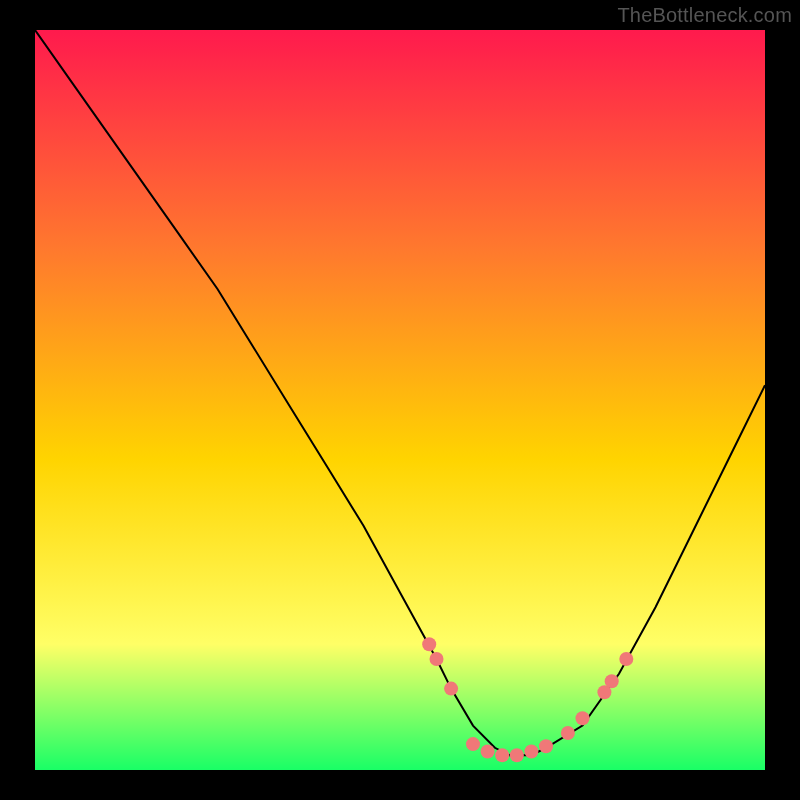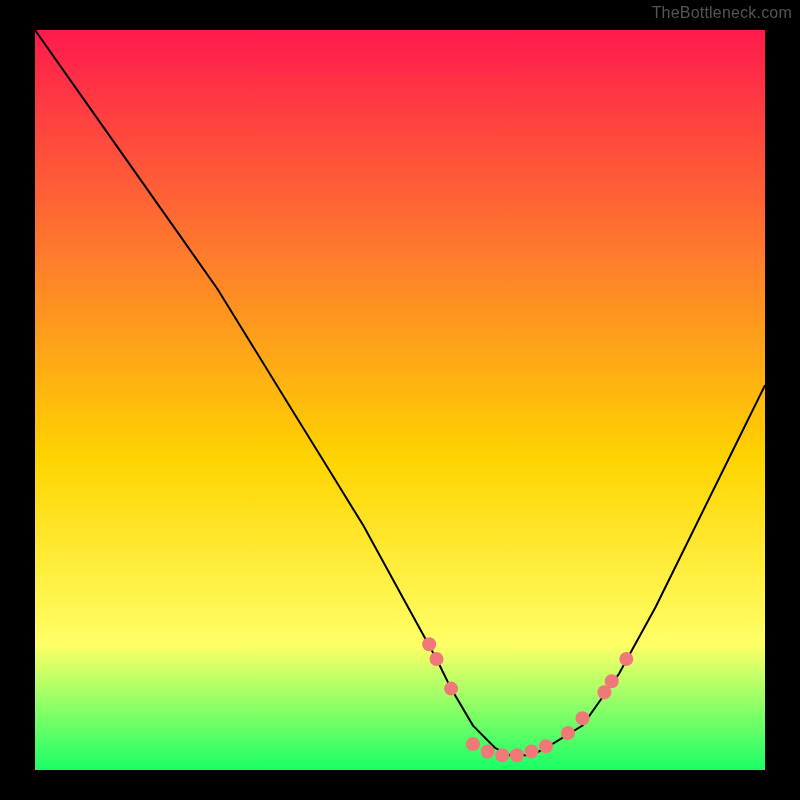--- a/index.html
+++ b/index.html
@@ -8,21 +8,21 @@
     position: relative;
     width: 800px;
     height: 800px;
     background: #000;
   }
   .watermark {
     position: absolute;
     top: 4px;
     right: 8px;
     font-family: Arial, Helvetica, sans-serif;
-    font-size: 16px;
+    font-size: 20px;
     color: #555;
     letter-spacing: 0.2px;
     z-index: 5;
   }
   .chart-area {
     position: absolute;
     left: 35px;
     top: 30px;
     width: 730px;
     height: 740px;

